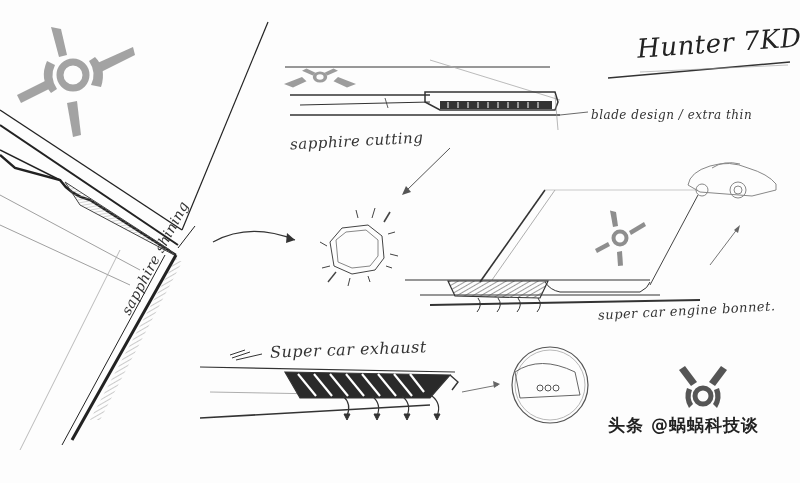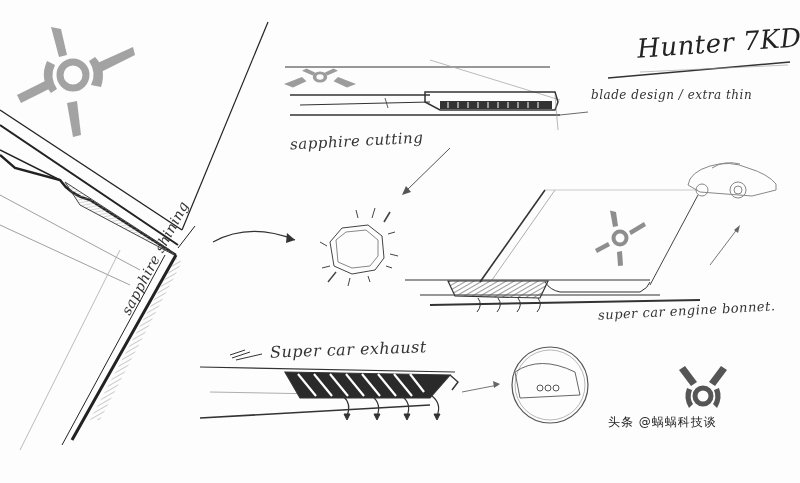--- a/index.html
+++ b/index.html
@@ -1,25 +1,25 @@
 <!DOCTYPE html>
 <html><head>
 <meta charset="utf-8">
 <style>
   html, body { margin:0; padding:0; background:#ffffff; }
   .canvas { position:relative; width:800px; height:483px; overflow:hidden; background:#fdfdfd; }
   svg.sketch { position:absolute; left:0; top:0; width:800px; height:483px; }
   .hw { position:absolute; font-family:"DejaVu Serif", serif; font-style:italic; color:#333; white-space:nowrap; letter-spacing:0.5px; }
   .title { left:637px; top:28px; font-size:26px; color:#222; transform:rotate(-4deg); }
-  .lbl-blade { left:591px; top:88px; font-size:12px; }
+  .lbl-blade { left:591px; top:108px; font-size:12px; }
   .lbl-sapphire-cut { left:290px; top:132px; font-size:15px; transform:rotate(-3deg); }
   .lbl-engine { left:598px; top:303px; font-size:13px; transform:rotate(-3deg); }
   .lbl-exhaust { left:270px; top:340px; font-size:16px; transform:rotate(-2deg); }
   .lbl-shining { left:118px; top:310px; font-size:14px; transform:rotate(-62deg); transform-origin:left top; }
-  .watermark { position:absolute; left:608px; top:414px; font-family:"DejaVu Sans", sans-serif; font-size:12px; color:#222; font-weight:normal; letter-spacing:1px; text-shadow:0 0 2px #fff, 0 0 3px #fff; }
+  .watermark { position:absolute; left:608px; top:414px; font-family:"DejaVu Sans", sans-serif; font-size:17px; color:#222; font-weight:bold; letter-spacing:1px; text-shadow:0 0 2px #fff, 0 0 3px #fff; }
 </style>
 </head>
 <body>
 
 <div class="canvas">
   <svg class="sketch" viewBox="0 0 800 483">
     <defs>
       <pattern id="hatch" width="4" height="4" patternUnits="userSpaceOnUse" patternTransform="rotate(60)">
         <line x1="0" y1="0" x2="0" y2="4" stroke="#555" stroke-width="1.2"></line>
       </pattern>

